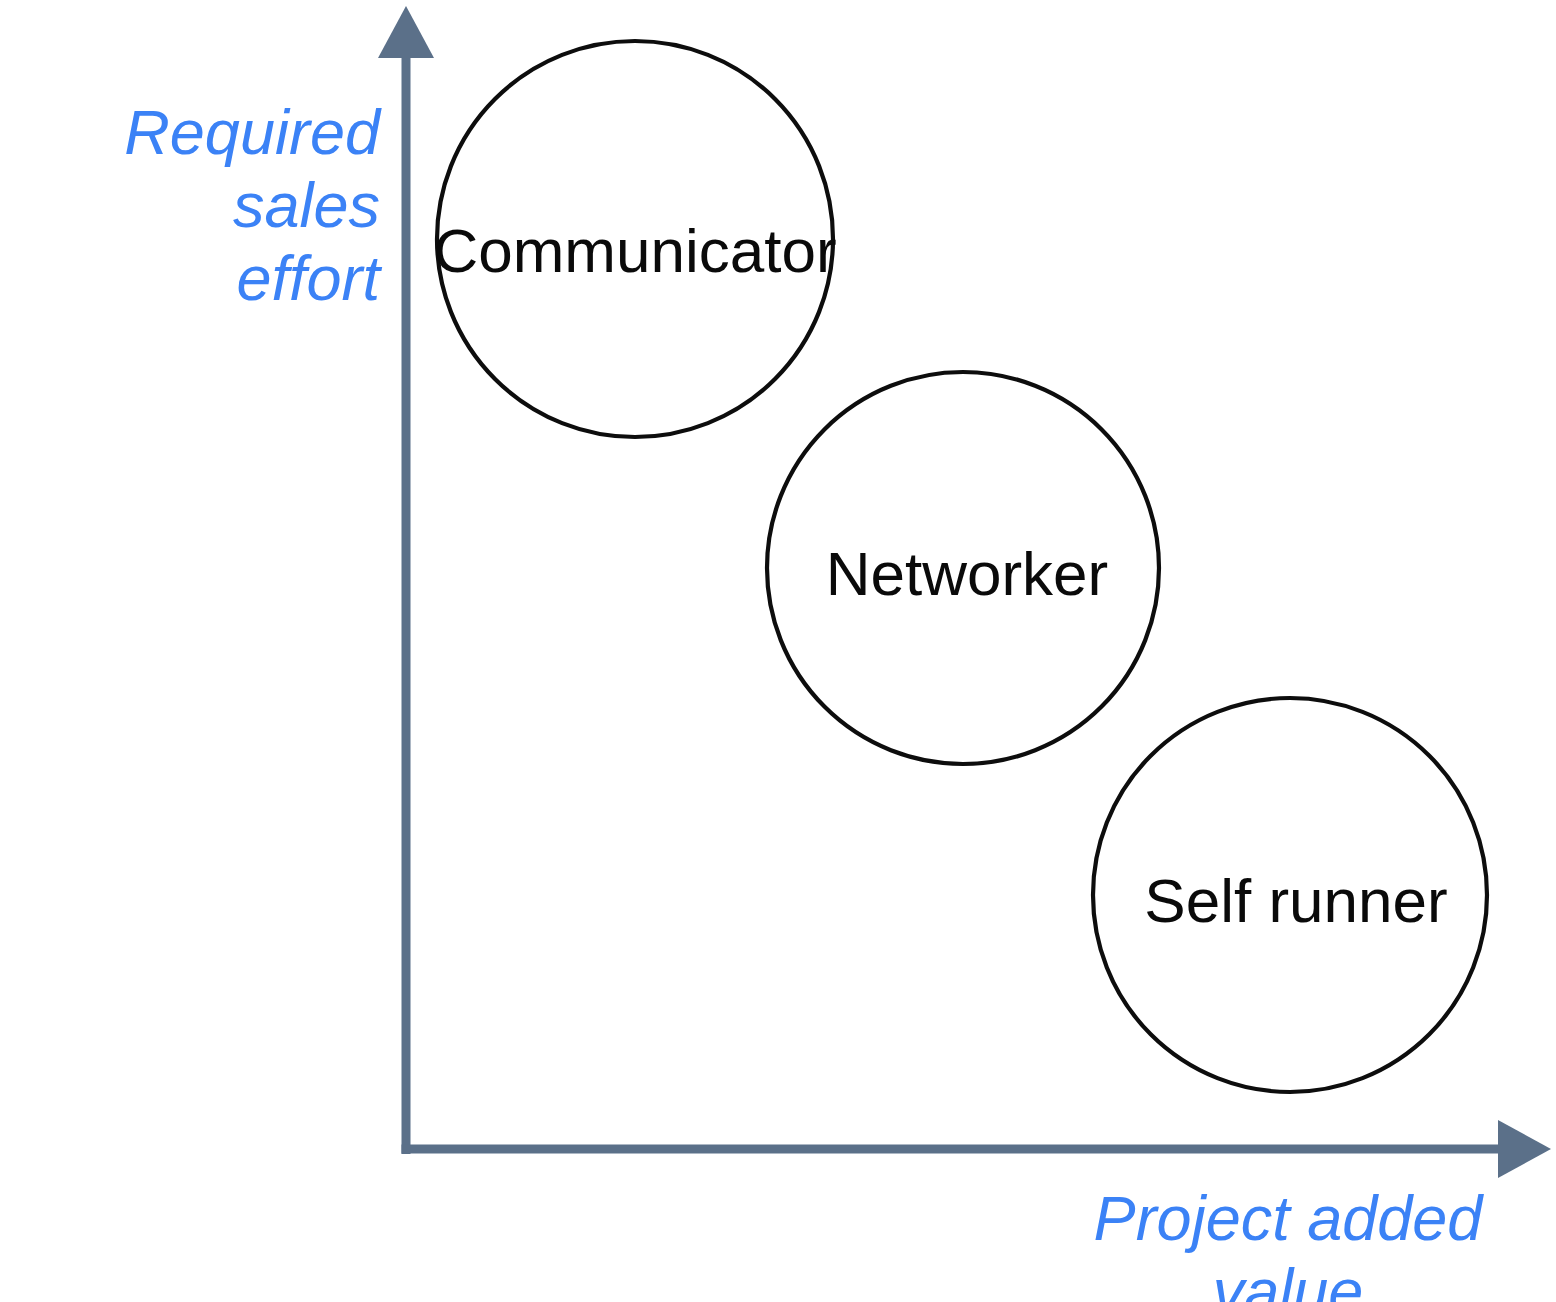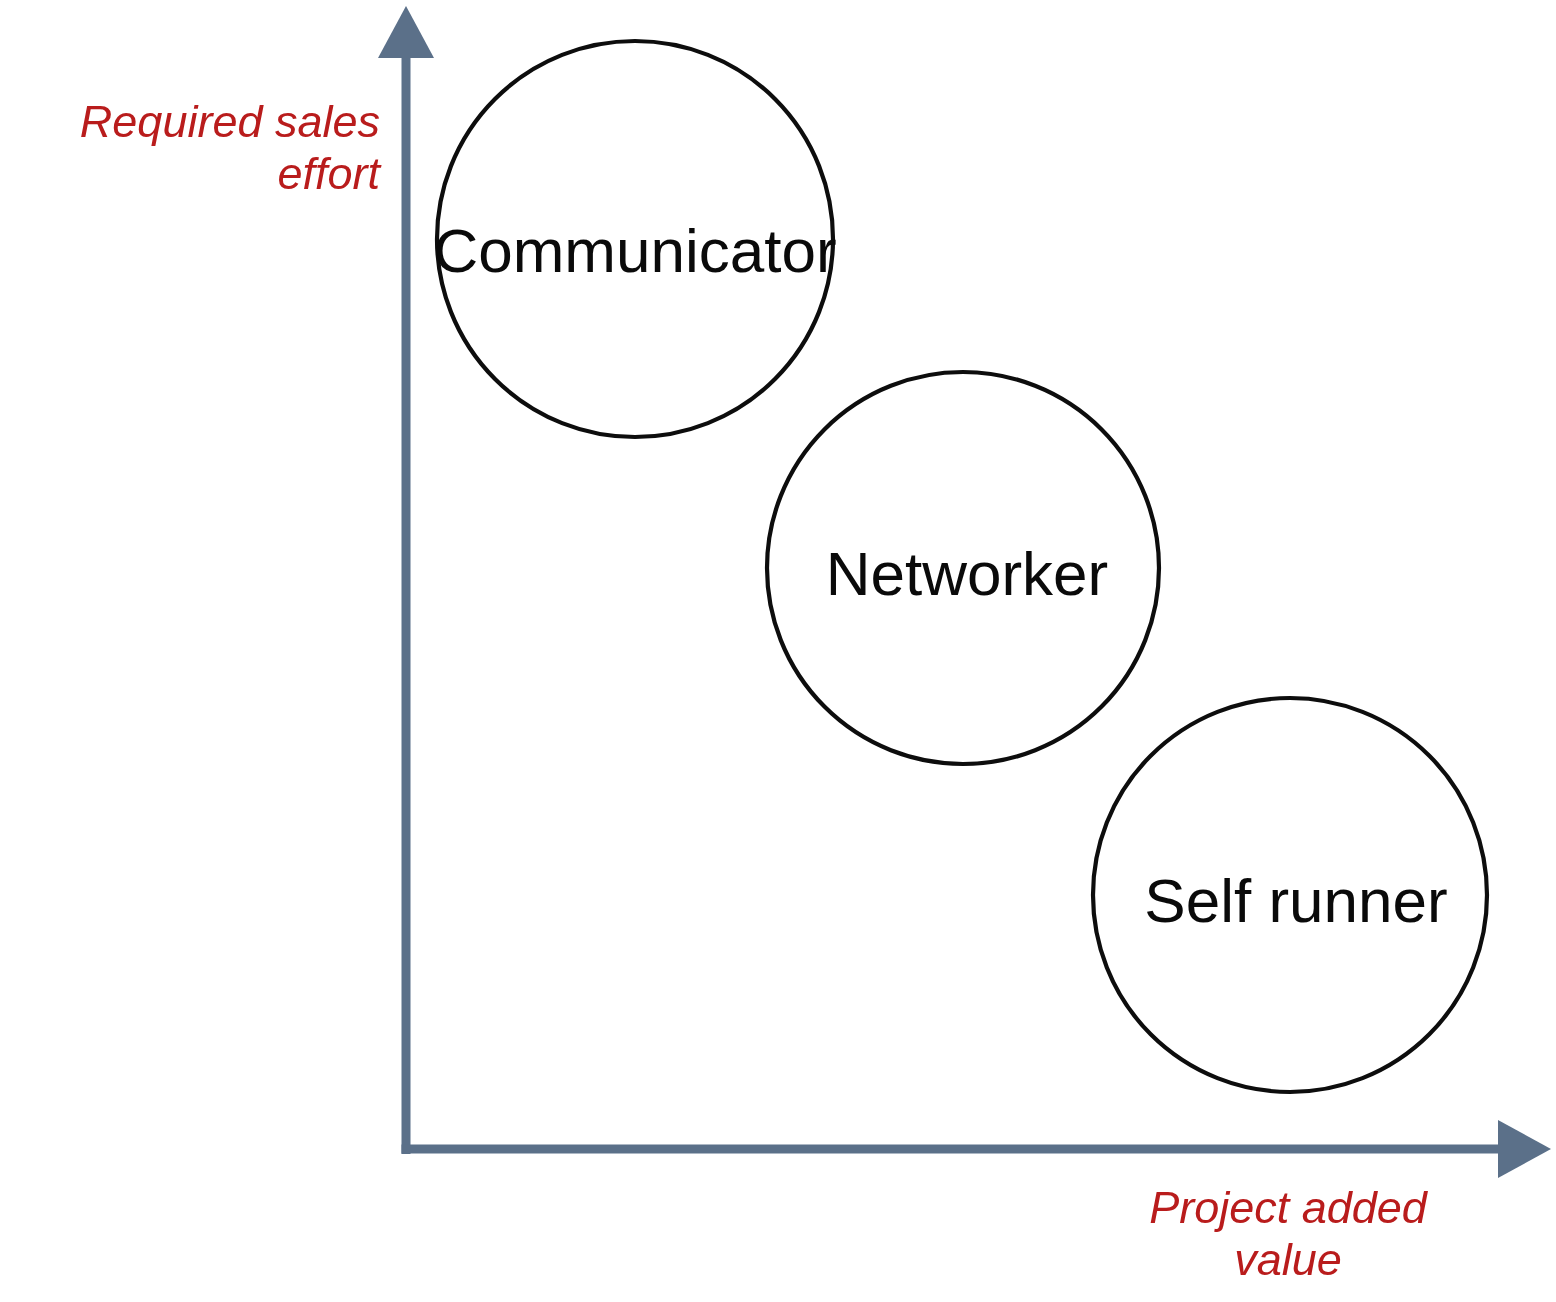--- a/index.html
+++ b/index.html
@@ -41,23 +41,23 @@
     font-size: 62px;
     font-weight: 400;
     fill: #0a0a0a;
     text-anchor: middle;
     dominant-baseline: middle;
   }
   .axis-caption {
     position: absolute;
     font-family: "Liberation Sans", sans-serif;
     font-style: italic;
-    font-size: 45px;
+    font-size: 63px;
     line-height: 1.16;
-    color: #b91c1c;
+    color: #3b82f6;
     white-space: pre-line;
   }
   #y-axis-caption {
     left: 8px;
     top: 96px;
     width: 372px;
     text-align: right;
   }
   #x-axis-caption {
     left: 1078px;

